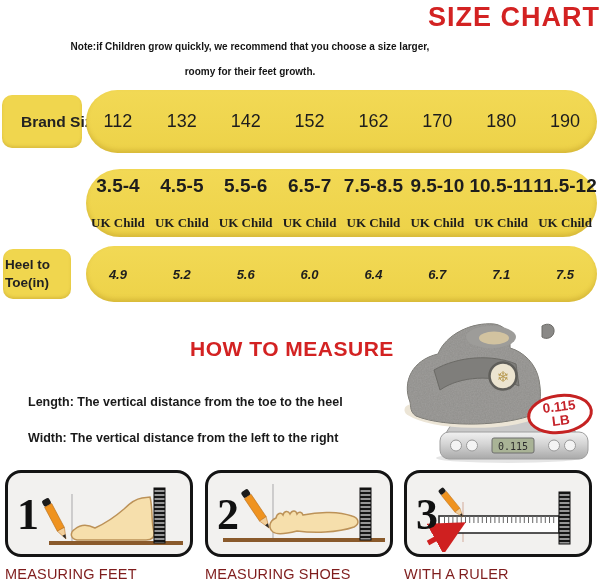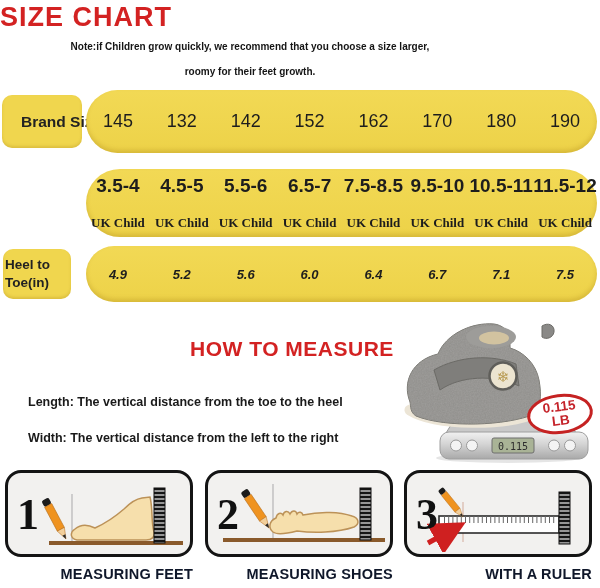--- a/index.html
+++ b/index.html
@@ -1,19 +1,19 @@
 <!DOCTYPE html>
 <html><head>
 <meta charset="utf-8">
 <style>
   html,body{margin:0;padding:0;background:#fff;}
   body{width:600px;height:588px;font-family:"Liberation Sans",sans-serif;}
   .canvas{position:relative;width:600px;height:588px;background:#ffffff;overflow:hidden;}
 
-  .title{position:absolute;top:2px;left:0;width:600px;text-align:left;
+  .title{position:absolute;top:2px;left:0;width:600px;text-align:right;
          font-size:27px;font-weight:bold;color:#d32222;letter-spacing:1px;}
   .note{position:absolute;left:0;width:500px;text-align:center;
         font-size:10px;font-weight:bold;color:#151515;}
   .note1{top:41px;} .note2{top:66px;}
 
   .row-label{position:absolute;background:#f0d64e;border-radius:10px;
              display:flex;flex-direction:column;align-items:flex-start;justify-content:center;
              color:#222;box-shadow:inset 0 -2px 3px rgba(150,110,10,.22);}
   .row-pill{position:absolute;left:86px;right:3px;background:linear-gradient(#f2d955,#edd248);
             display:flex;align-items:center;
@@ -54,38 +54,38 @@
     transform:rotate(-7deg);z-index:6;}
 
   .panel{position:absolute;top:470px;width:188px;height:87px;background:#f2f1ef;
          border:3px solid #141414;border-radius:16px;box-sizing:border-box;}
   .p1{left:5px;} .p2{left:205px;} .p3{left:404px;}
   .panel-num{position:absolute;left:9px;top:20px;z-index:3;
              font-family:"Liberation Serif",serif;font-weight:bold;font-size:44px;
              color:#111;line-height:1;}
   .panel-svg{position:absolute;left:1px;top:1px;width:179px;height:78px;}
 
-  .caption{position:absolute;top:566px;width:188px;text-align:right;
-           color:#0f172a;font-weight:bold;font-size:14.5px;letter-spacing:.2px;}
+  .caption{position:absolute;top:566px;width:188px;text-align:left;
+           color:#7f1d1d;font-weight:normal;font-size:14.5px;letter-spacing:.2px;}
   .c1{left:5px;} .c2{left:205px;} .c3{left:404px;}
 </style>
 </head>
 <body>
 
 <div class="canvas">
 
   <div class="title">SIZE CHART</div>
   <div class="note note1">Note:if Children grow quickly, we recommend that you choose a size larger,</div>
   <div class="note note2">roomy for their feet growth.</div>
 
   <div class="row-label r1-label">
     <span>Brand Size</span>
   </div>
   <div class="row-pill r1-pill">
-    <div class="cell">145</div>
+    <div class="cell">112</div>
     <div class="cell">132</div>
     <div class="cell">142</div>
     <div class="cell">152</div>
     <div class="cell">162</div>
     <div class="cell">170</div>
     <div class="cell">180</div>
     <div class="cell">190</div>
   </div>
 
   <div class="row-pill r2-pill">

